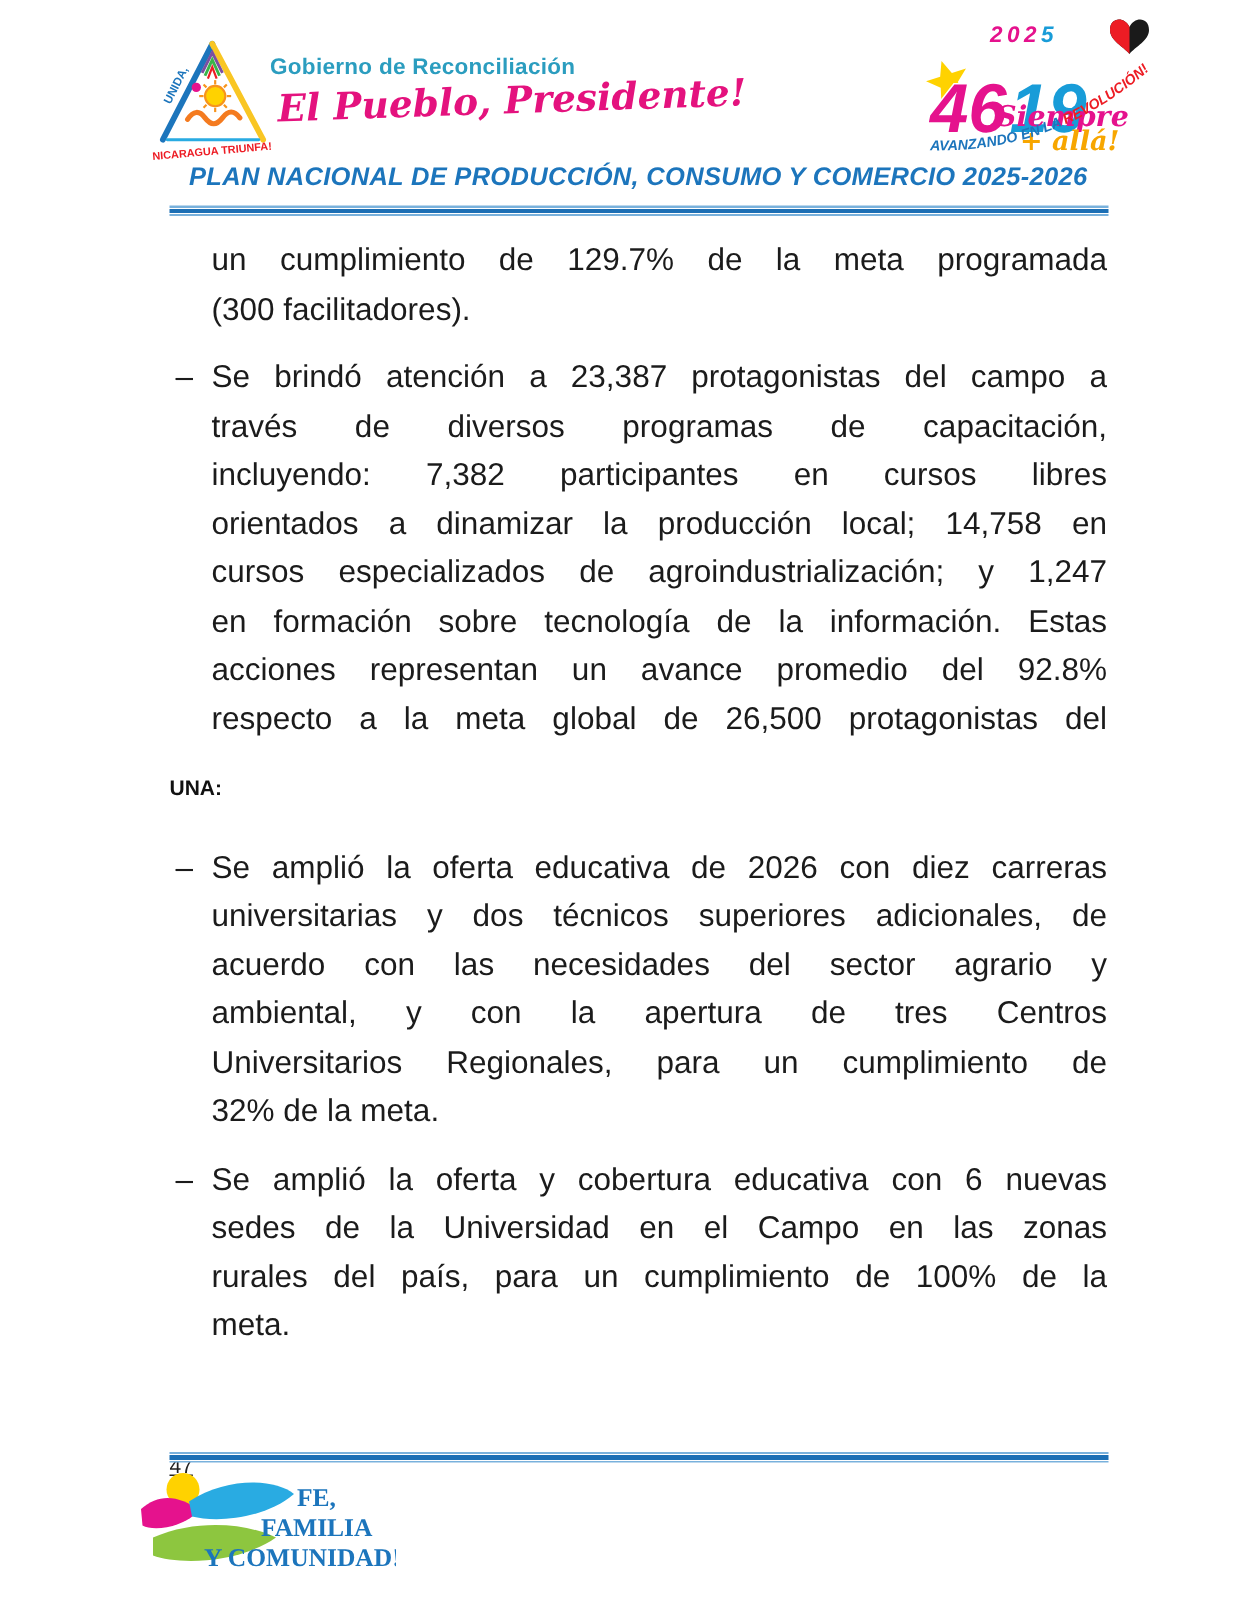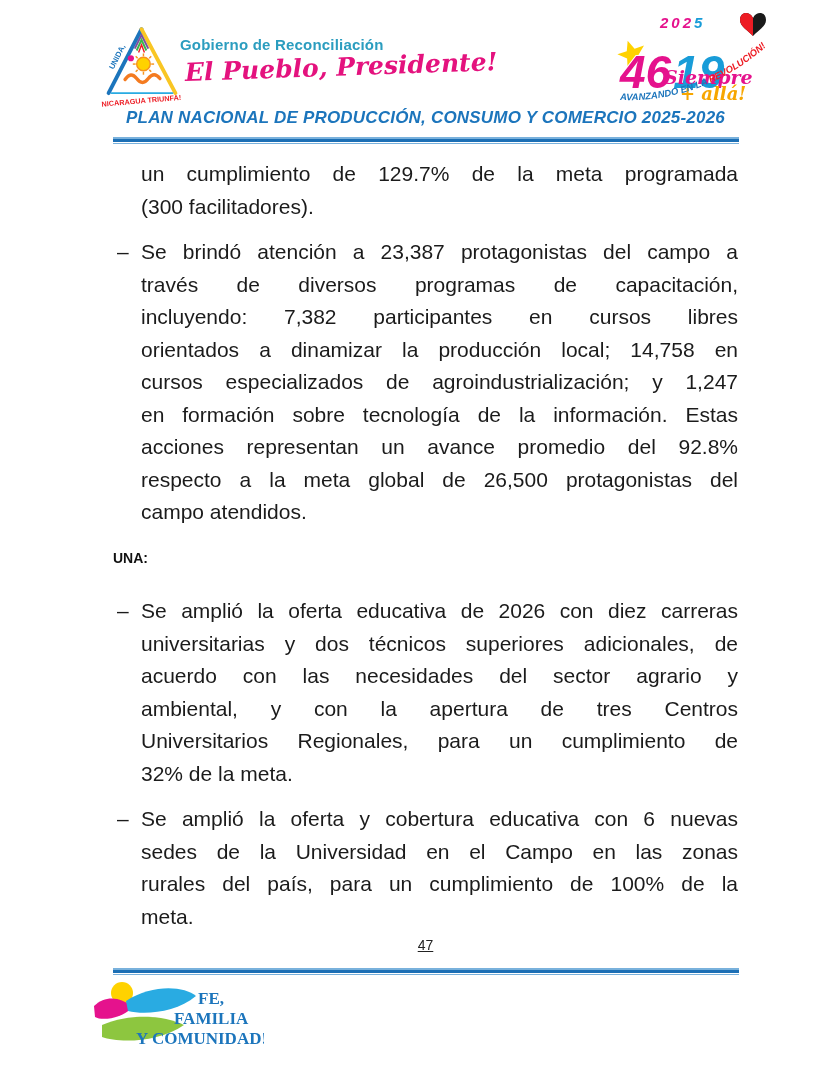--- a/index.html
+++ b/index.html
@@ -40,21 +40,21 @@
   .para.indented { padding-left:28px; }
   .bullet-marker { position:absolute; left:4px; top:0; line-height:32.5px; font-size:21px; color:#1b1b1b; }
   .tline { display:block; text-align:justify; text-align-last:justify; }
   .tline.lastline { text-align-last:left; }
   .section-heading {
     font-size:14px; font-weight:bold; line-height:32.5px;
     margin-top:0; margin-bottom:21px; color:#111;
   }
 
   
-  .page-number { position:absolute; left:113px; top:937px; width:625px; text-align:center; font-size:14px; color:#222;text-decoration:underline; }
+  .page-number { position:absolute; left:113px; top:969px; width:625px; text-align:left; font-size:14px; color:#222;text-decoration:underline; }
   .footer-logo { position:absolute; left:92px; top:980px; }
 </style>
 </head>
 <body>
 
 <div class="page">
 
   <div class="gov-logo">
     <svg width="92" height="92" viewBox="0 0 95 92">
 
@@ -142,21 +142,20 @@
     <div class="para indented">
       <span class="bullet-marker">–</span>
       <span class="tline">Se brindó atención a 23,387 protagonistas del campo a</span>
       <span class="tline">través de diversos programas de capacitación,</span>
       <span class="tline">incluyendo: 7,382 participantes en cursos libres</span>
       <span class="tline">orientados a dinamizar la producción local; 14,758 en</span>
       <span class="tline">cursos especializados de agroindustrialización; y 1,247</span>
       <span class="tline">en formación sobre tecnología de la información. Estas</span>
       <span class="tline">acciones representan un avance promedio del 92.8%</span>
       <span class="tline">respecto a la meta global de 26,500 protagonistas del</span>
-      <span class="tline lastline">campo atendidos.</span>
     </div>
 
     <div class="section-heading">UNA:</div>
 
     <div class="para indented">
       <span class="bullet-marker">–</span>
       <span class="tline">Se amplió la oferta educativa de 2026 con diez carreras</span>
       <span class="tline">universitarias y dos técnicos superiores adicionales, de</span>
       <span class="tline">acuerdo con las necesidades del sector agrario y</span>
       <span class="tline">ambiental, y con la apertura de tres Centros</span>

